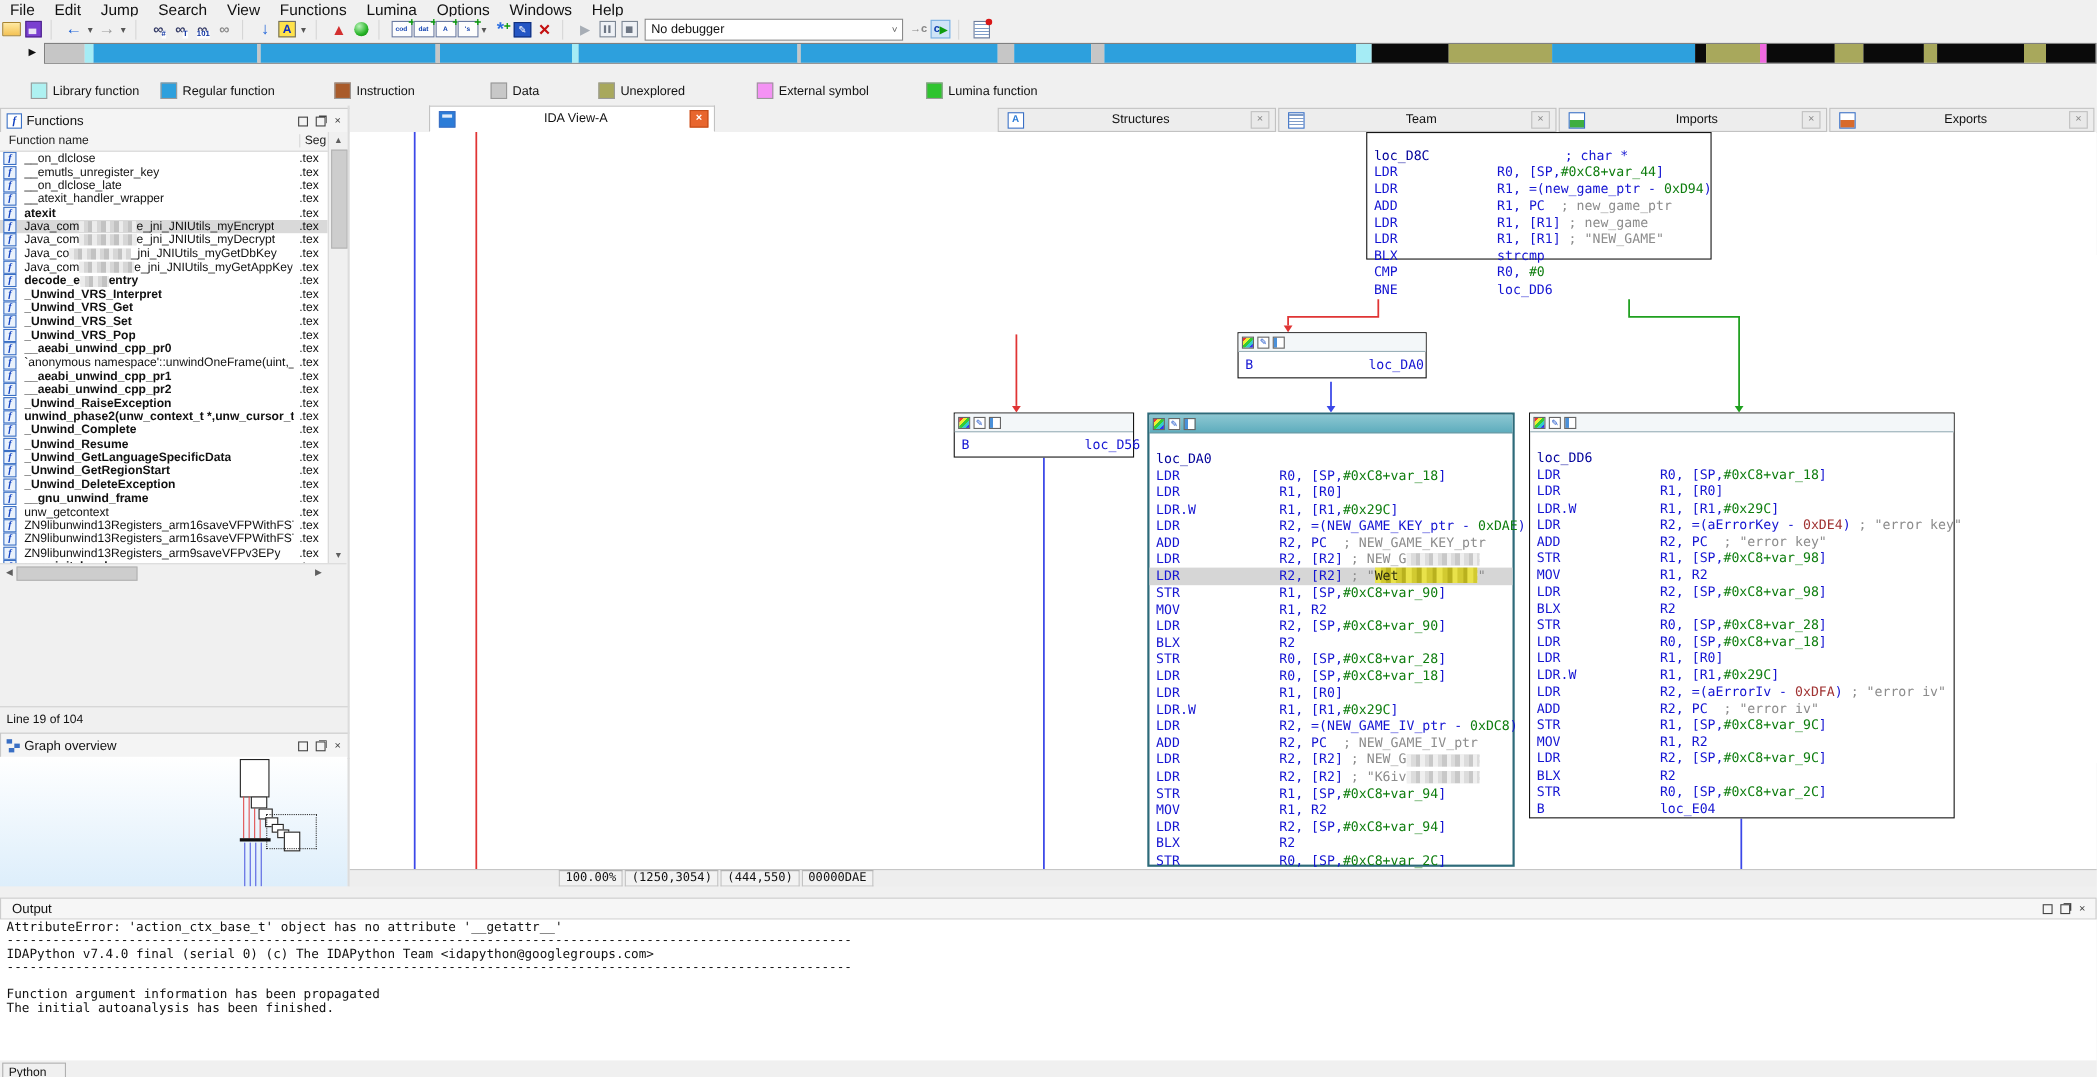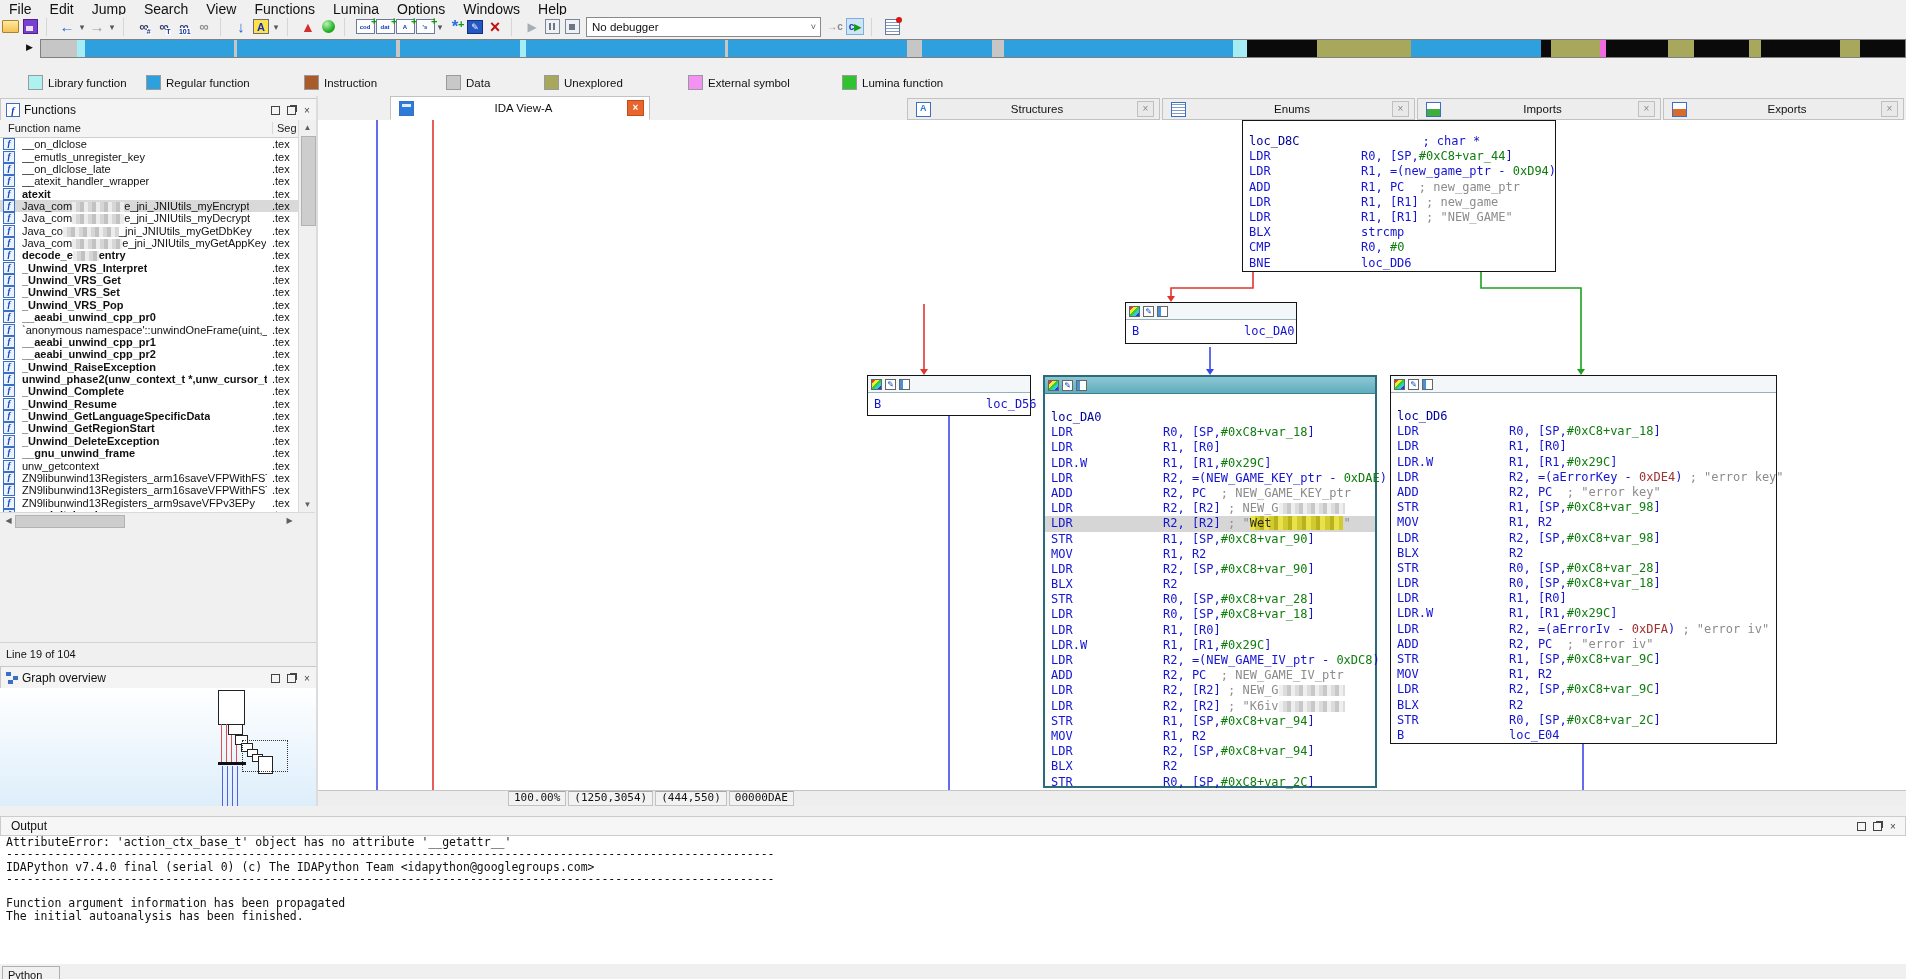--- a/index.html
+++ b/index.html
@@ -558,21 +558,21 @@
       <span class="lbl">Hex View-1</span>
       <span class="tclose">×</span>
     </div>
     <div class="tab" style="left: 589px; width: 253px;">
       <span class="ticon ti-struct"></span>
       <span class="lbl">Structures</span>
       <span class="tclose">×</span>
     </div>
     <div class="tab" style="left: 844px; width: 253px;">
       <span class="ticon ti-enum"></span>
-      <span class="lbl">Enums</span>
+      <span class="lbl">Team</span>
       <span class="tclose">×</span>
     </div>
     <div class="tab" style="left: 1099px; width: 244px;">
       <span class="ticon ti-imp"></span>
       <span class="lbl">Imports</span>
       <span class="tclose">×</span>
     </div>
     <div class="tab" style="left: 1345px; width: 241px;">
       <span class="ticon ti-exp"></span>
       <span class="lbl">Exports</span>
@@ -587,21 +587,21 @@
       <polygon points="602,249 610,249 606,255" fill="#e03434"></polygon>
       <polyline points="935,152 935,168 853,168 853,176" fill="none" stroke="#e03434" stroke-width="1.6"></polyline>
       <polygon points="849,176 857,176 853,182" fill="#e03434"></polygon>
       <polyline points="1163,152 1163,168 1263,168 1263,249" fill="none" stroke="#1fa01f" stroke-width="1.6"></polyline>
       <polygon points="1259,249 1267,249 1263,255" fill="#1fa01f"></polygon>
       <polyline points="892,227 892,249" fill="none" stroke="#3b48e8" stroke-width="1.6"></polyline>
       <polygon points="888,249 896,249 892,255" fill="#3b48e8"></polygon>
       <polyline points="631,296 631,670" fill="none" stroke="#3b48e8" stroke-width="1.6"></polyline>
       <polyline points="1265,624 1265,670" fill="none" stroke="#3b48e8" stroke-width="1.6"></polyline>
     </svg>
-    <div class="gblock" style="left: 924px; top: 0px; width: 314px; height: 152px;">
+    <div class="gblock" style="left: 924px; top: 0px; width: 314px; height: 116px;">
       <div class="gcode" style="padding-top: 13px;"><div class="gline"><span class="seg-l">loc_D8C</span><span class="seg-b">                 ; char *</span></div><div class="gline"><span class="seg-m">LDR</span><span class="seg-b">R0, [SP,</span><span class="seg-g">#0xC8+var_44</span><span class="seg-b">]</span></div><div class="gline"><span class="seg-m">LDR</span><span class="seg-b">R1, =(new_game_ptr - </span><span class="seg-g">0xD94</span><span class="seg-b">)</span></div><div class="gline"><span class="seg-m">ADD</span><span class="seg-b">R1, PC</span><span class="seg-c">  ; new_game_ptr</span></div><div class="gline"><span class="seg-m">LDR</span><span class="seg-b">R1, [R1]</span><span class="seg-c"> ; new_game</span></div><div class="gline"><span class="seg-m">LDR</span><span class="seg-b">R1, [R1]</span><span class="seg-c"> ; "NEW_GAME"</span></div><div class="gline"><span class="seg-m">BLX</span><span class="seg-b">strcmp</span></div><div class="gline"><span class="seg-m">CMP</span><span class="seg-b">R0, </span><span class="seg-g">#0</span></div><div class="gline"><span class="seg-m">BNE</span><span class="seg-b">loc_DD6</span></div></div>
     </div>
     <div class="gblock" style="left: 807px; top: 182px; width: 172px; height: 42px;">
       <div class="btitle">
         <span class="bico rainbow"></span>
         <span class="bico pencil">✎</span>
         <span class="bico chart"></span>
       </div>
       <div class="gcode" style="padding-top: 4px;"><div class="gline"><span class="seg-m">B</span><span class="seg-b">loc_DA0</span></div></div>
     </div>

